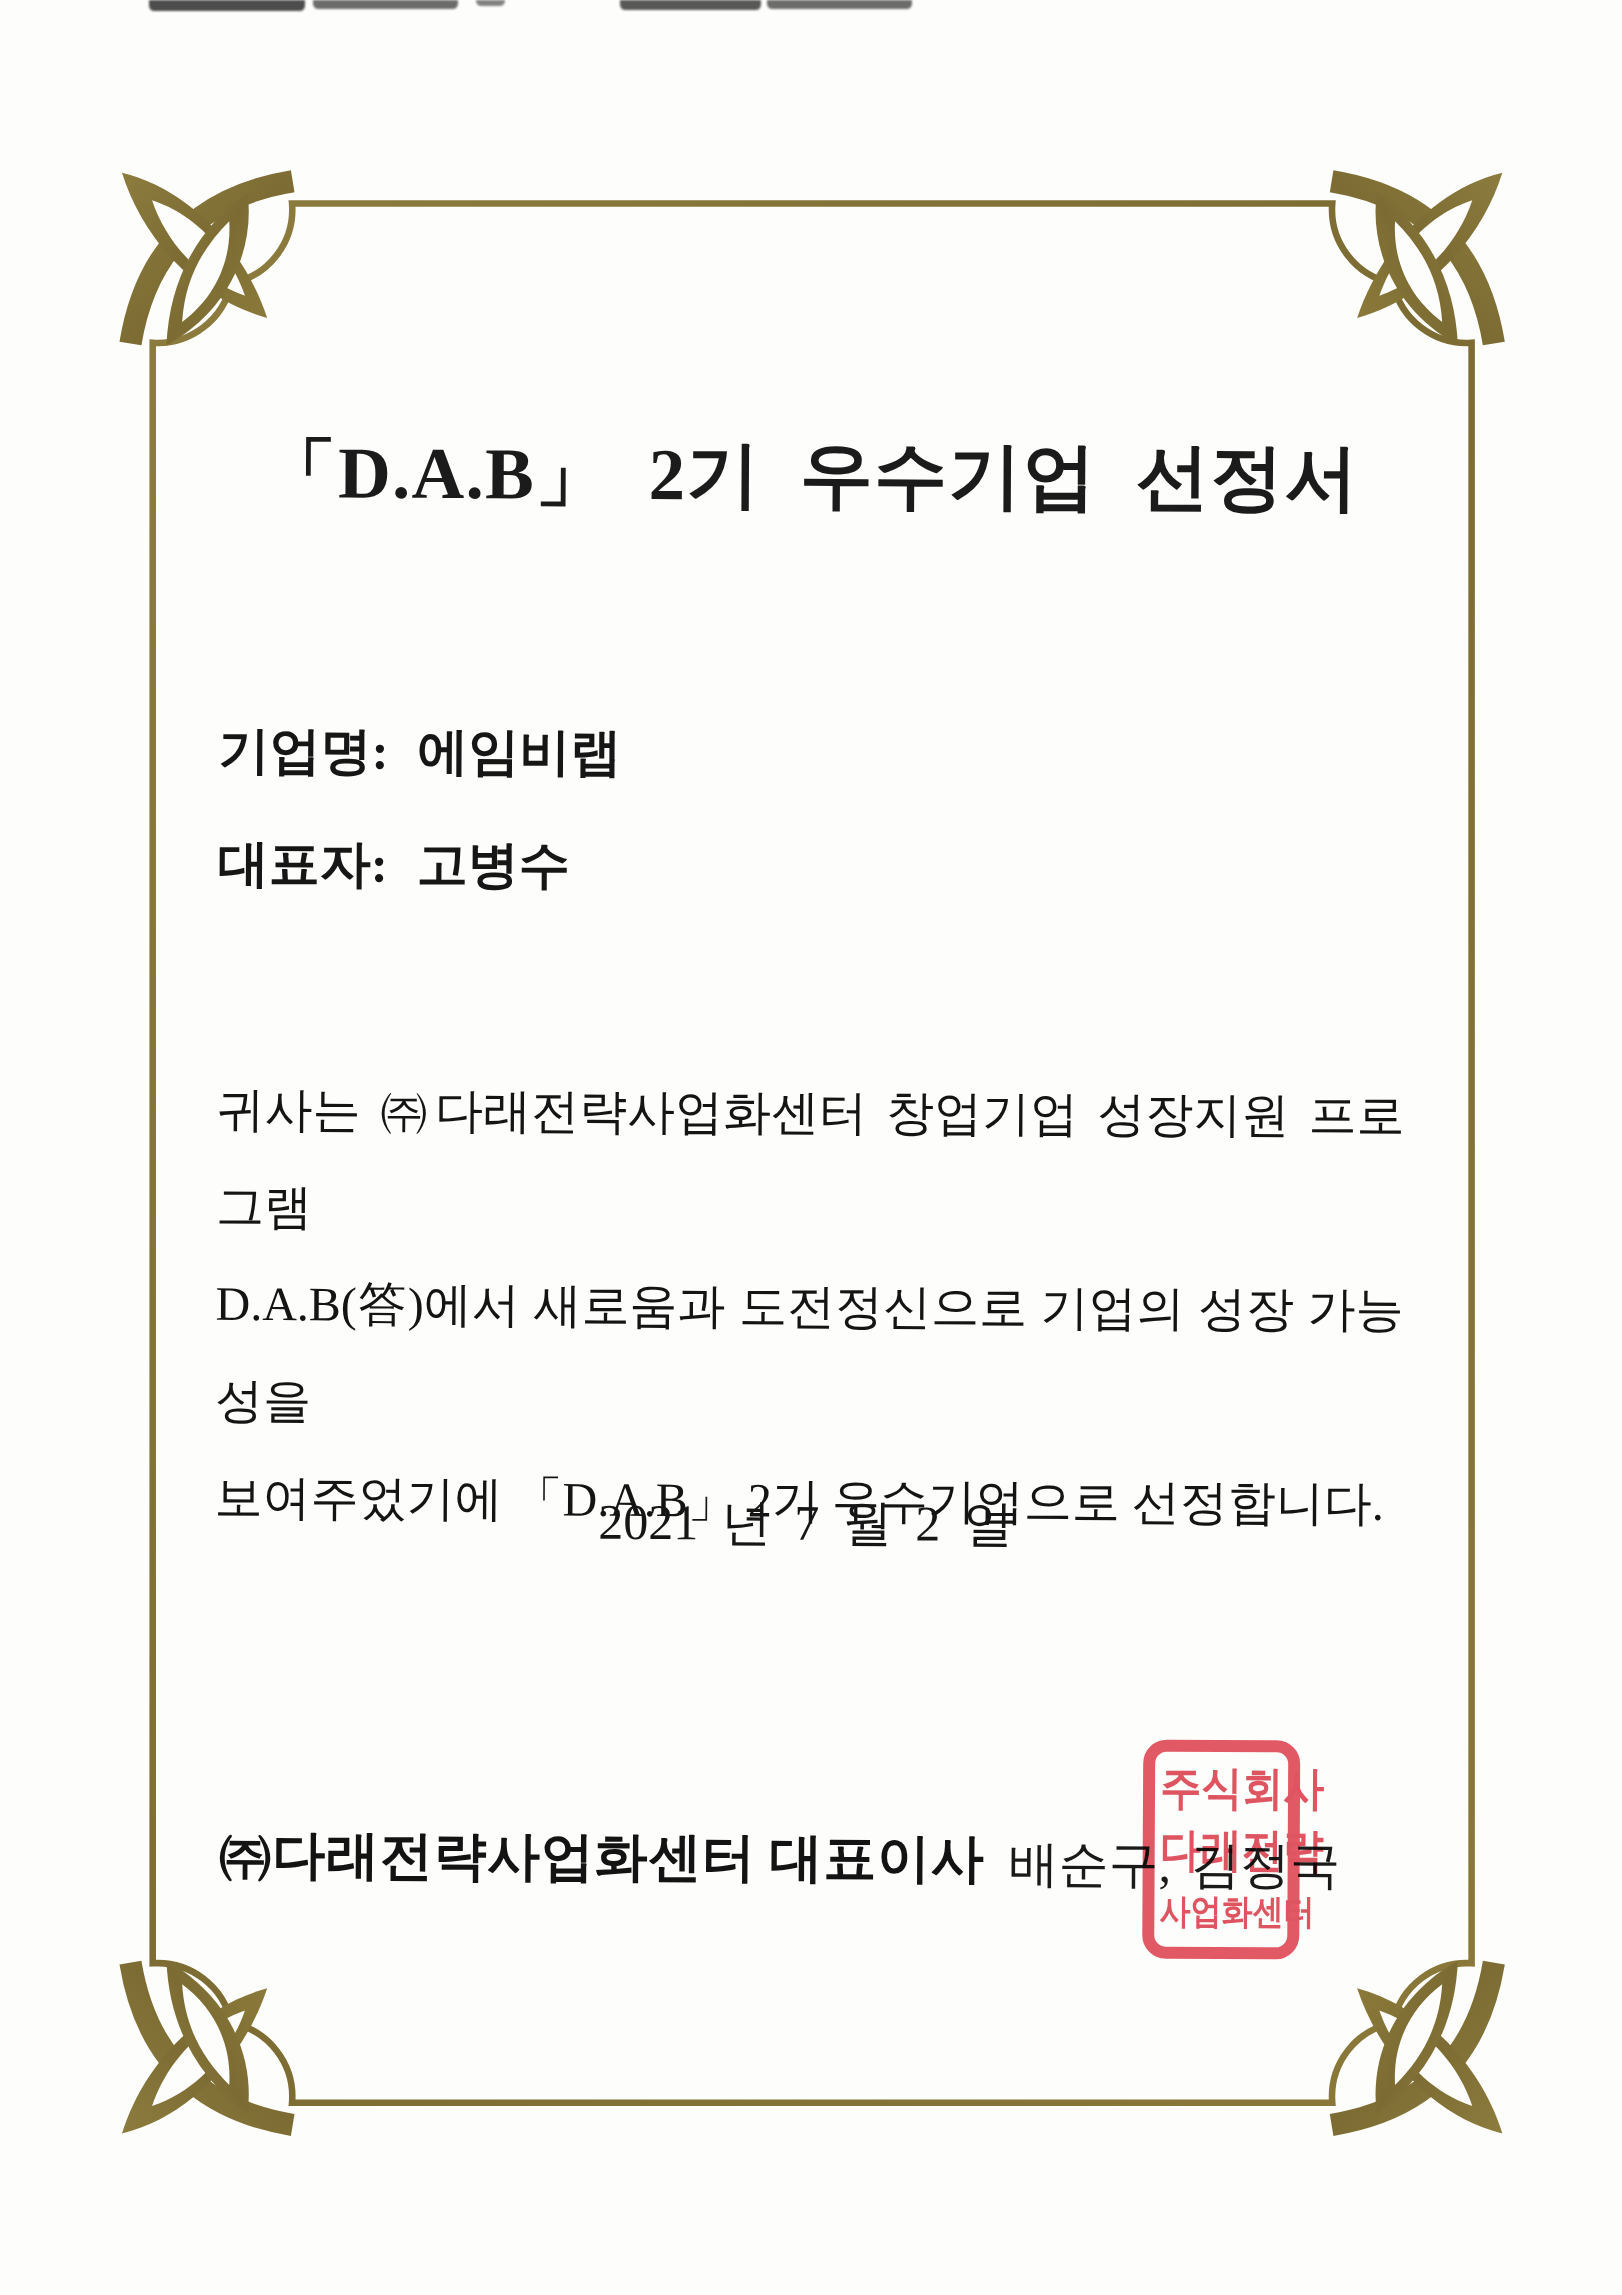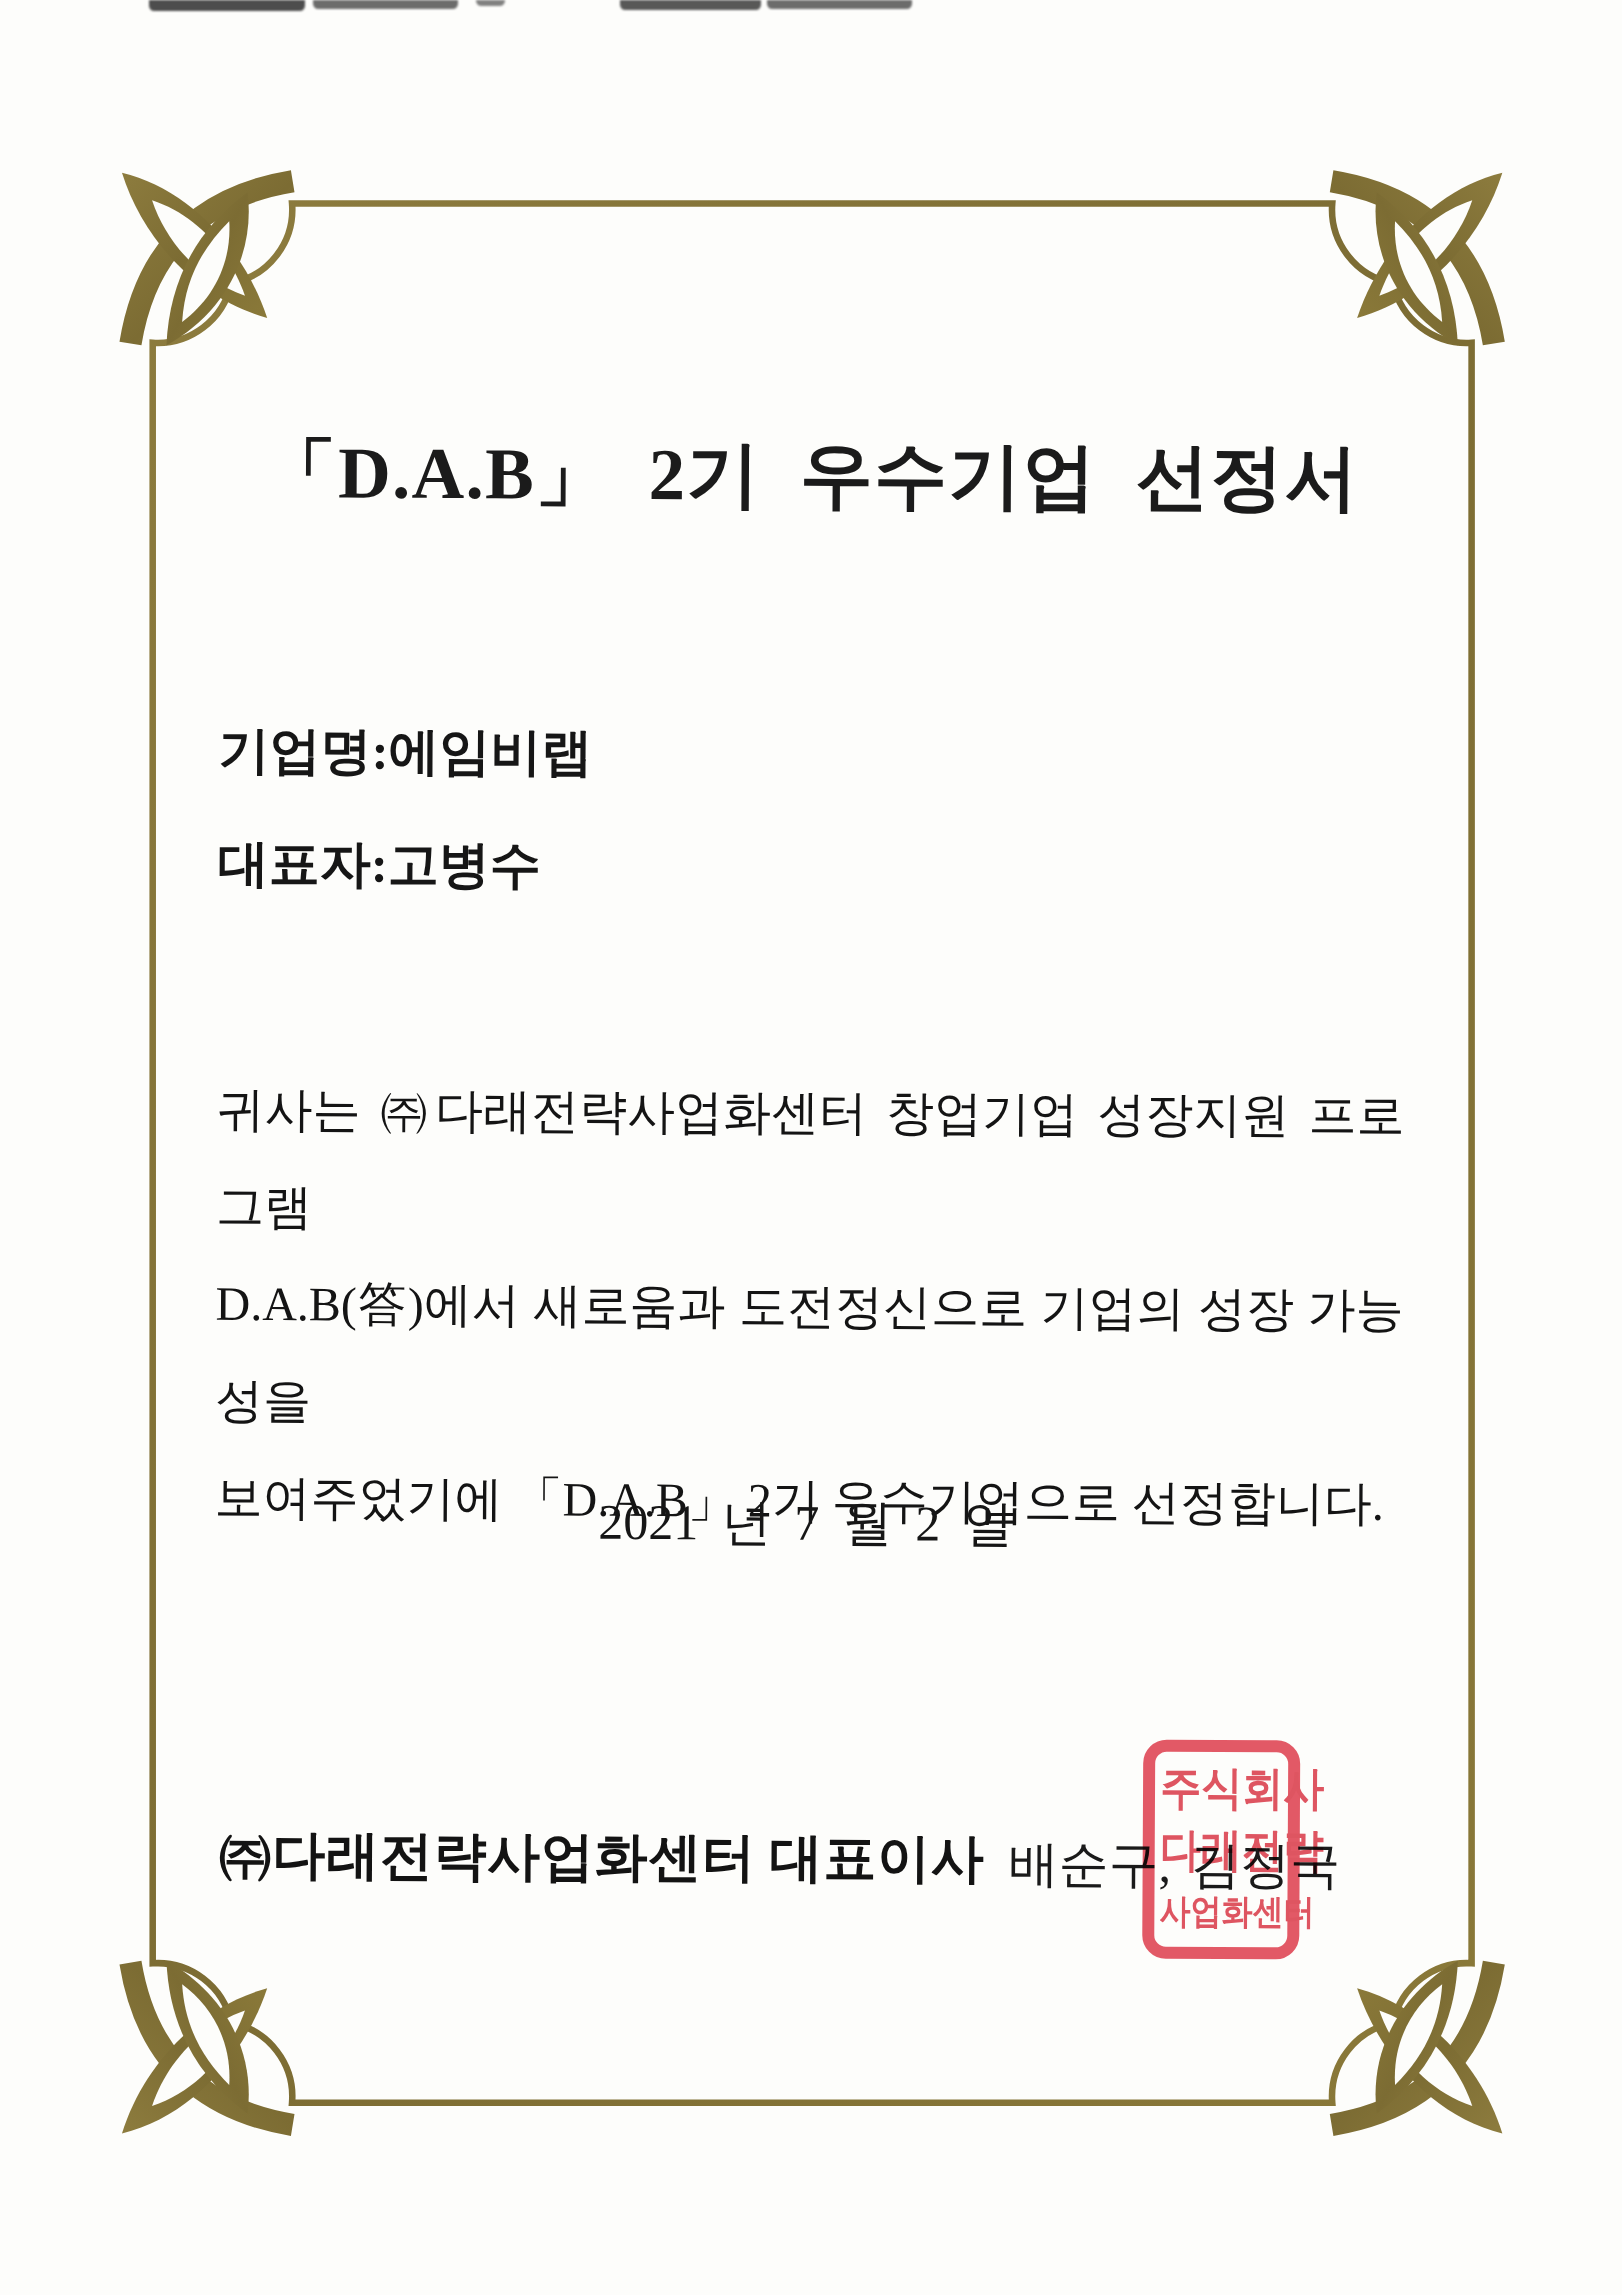--- a/index.html
+++ b/index.html
@@ -27,21 +27,21 @@
   .title{
     position:absolute;left:0;top:424px;width:1623px;
     text-align:center;
     font-size:73px;font-weight:700;
     letter-spacing:1.3px;word-spacing:19.6px;
     color:#1b1b1b;
   }
   .field{position:absolute;left:220px;font-size:51px;font-weight:700;color:#161616;}
   .field-name{top:717px;}
   .field-ceo{top:830px;}
-  .field .lbl{}
+  .field .lbl{margin-right:29px;}
 
   .body-par{
     position:absolute;left:220px;top:1061px;width:1188px;
     font-size:48px;line-height:97px;color:#141414;
   }
   .jline{text-align:justify;text-align-last:justify;}
   .nline{text-align:left;}
 
   .date-line{
     position:absolute;left:0;top:1487px;width:1623px;

